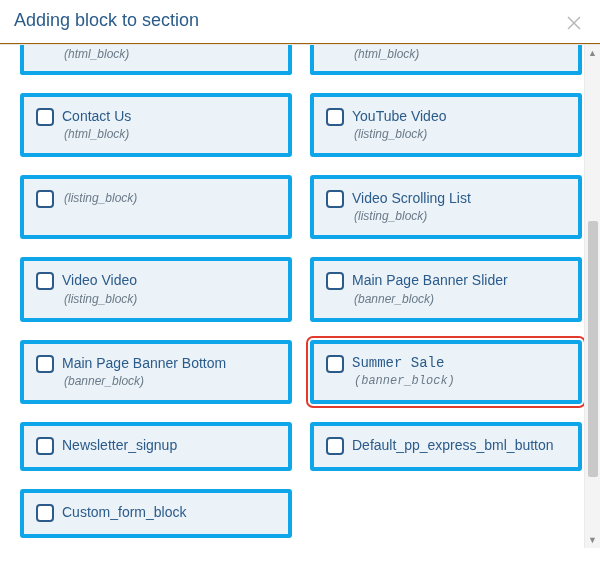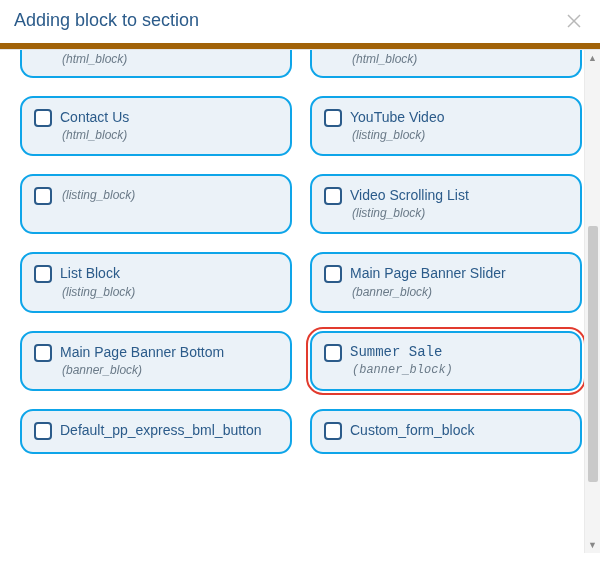--- a/index.html
+++ b/index.html
@@ -7,23 +7,23 @@
       font-family: "Segoe UI", Tahoma, sans-serif;
       background: #fff;
       width: 600px;
       height: 562px;
       overflow: hidden;
       position: relative;
     }
     .header {
       display: flex;
       justify-content: space-between;
-      align-items: center;
+      align-items: flex-end;
       padding: 10px 18px 12px 14px;
-      border-bottom: 6px solid #a16207;
+      border-bottom: 1px solid #a16207;
     }
     .header h1 {
       font-size: 18px;
       font-weight: 400;
       color: #2b5b8a;
     }
     .close-icon {
       width: 16px;
       height: 16px;
       cursor: pointer;
@@ -41,22 +41,22 @@
       padding: 0 2px 10px 20px;
     }
     .grid {
       display: grid;
       grid-template-columns: 1fr 1fr;
       gap: 18px;
       padding-top: 0;
     }
     .card {
       background: #ebf2f8;
-      border: 2px solid #0ea5e9;
-      border-radius: 13px;
+      border: 4px solid #0ea5e9;
+      border-radius: 3px;
       padding: 10px 12px 12px 12px;
       display: flex;
       align-items: flex-start;
       gap: 8px;
       cursor: pointer;
     }
     .card.partial {
       padding-top: 0;
       padding-bottom: 10px;
       border-top: none;
@@ -175,21 +175,21 @@
         <div class="card">
           <span class="chk"></span>
           <div class="text-wrap">
             <div class="title">Video Scrolling List</div>
             <div class="type">(listing_block)</div>
           </div>
         </div>
         <div class="card">
           <span class="chk"></span>
           <div class="text-wrap">
-            <div class="title">List Block</div>
+            <div class="title">Video Video</div>
             <div class="type">(listing_block)</div>
           </div>
         </div>
         <div class="card">
           <span class="chk"></span>
           <div class="text-wrap">
             <div class="title">Main Page Banner Slider</div>
             <div class="type">(banner_block)</div>
           </div>
         </div>
@@ -198,20 +198,26 @@
           <div class="text-wrap">
             <div class="title">Main Page Banner Bottom</div>
             <div class="type">(banner_block)</div>
           </div>
         </div>
         <div class="card highlighted">
           <span class="chk"></span>
           <div class="text-wrap">
             <div class="title">Summer Sale</div>
             <div class="type">(banner_block)</div>
+          </div>
+        </div>
+        <div class="card">
+          <span class="chk"></span>
+          <div class="text-wrap">
+            <div class="title">Newsletter_signup</div>
           </div>
         </div>
         <div class="card">
           <span class="chk"></span>
           <div class="text-wrap">
             <div class="title">Default_pp_express_bml_button</div>
           </div>
         </div>
         <div class="card">
           <span class="chk"></span>

